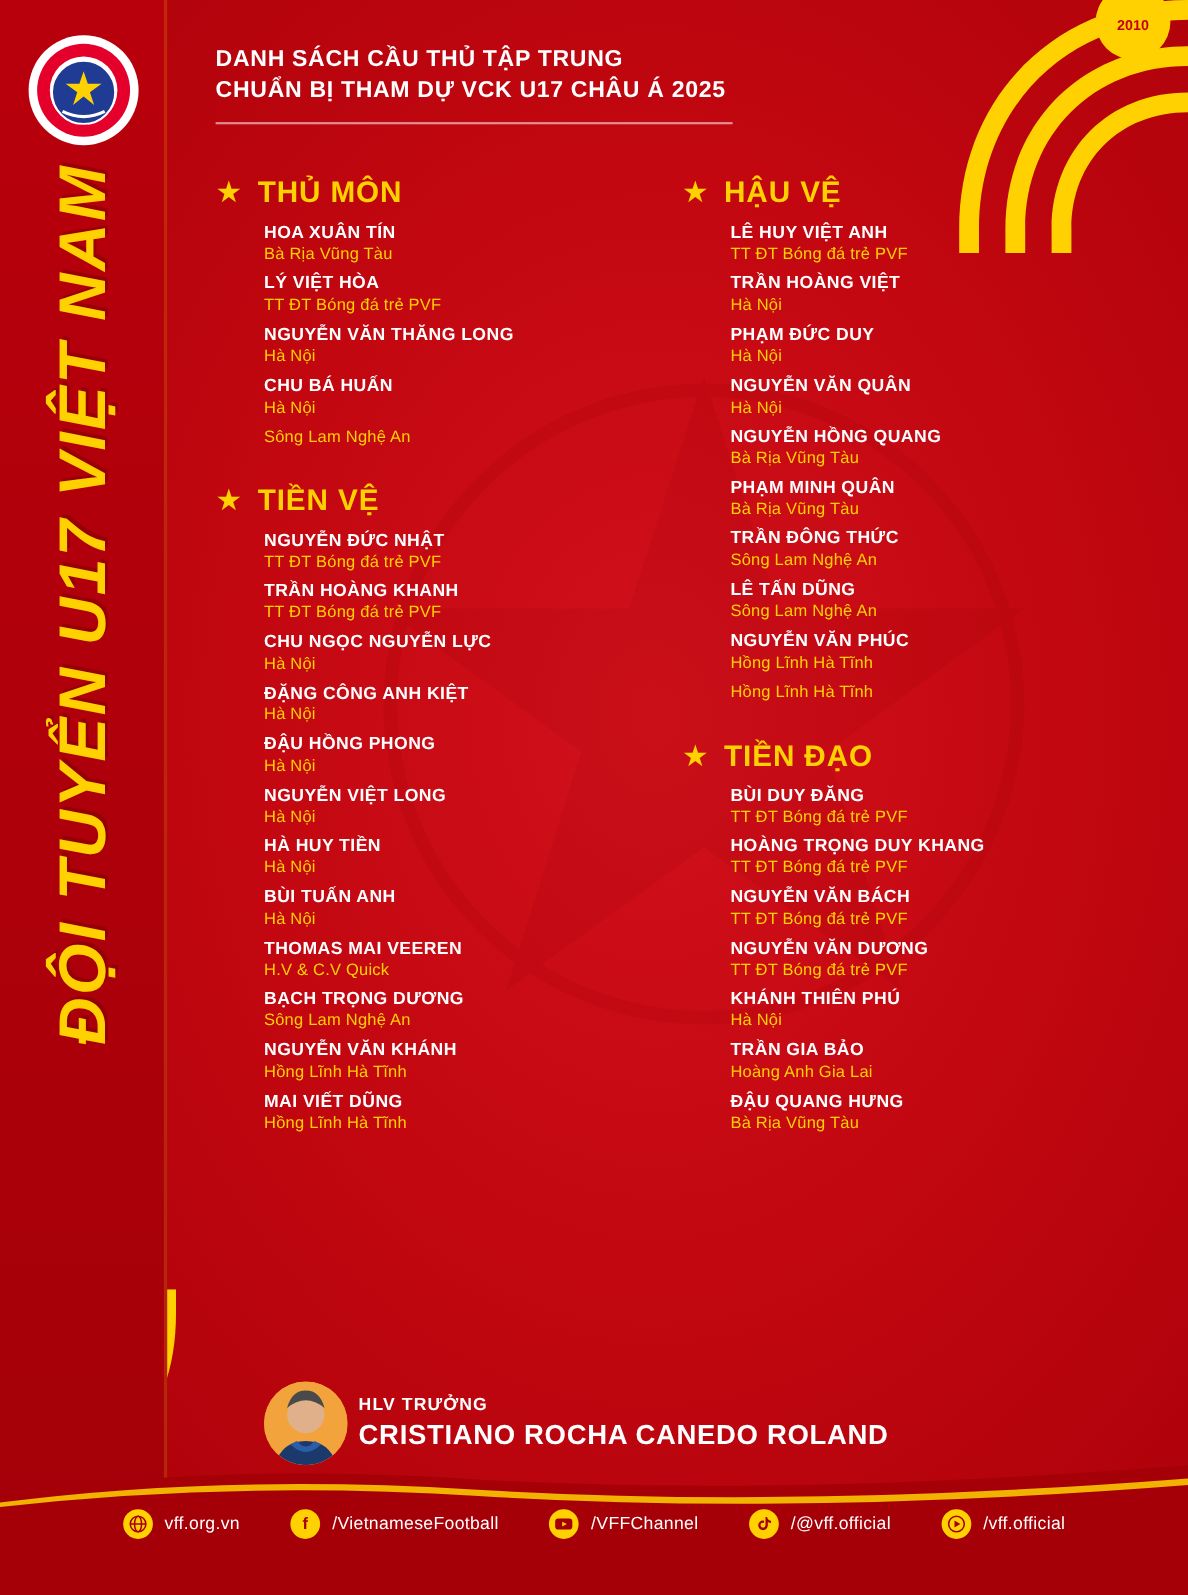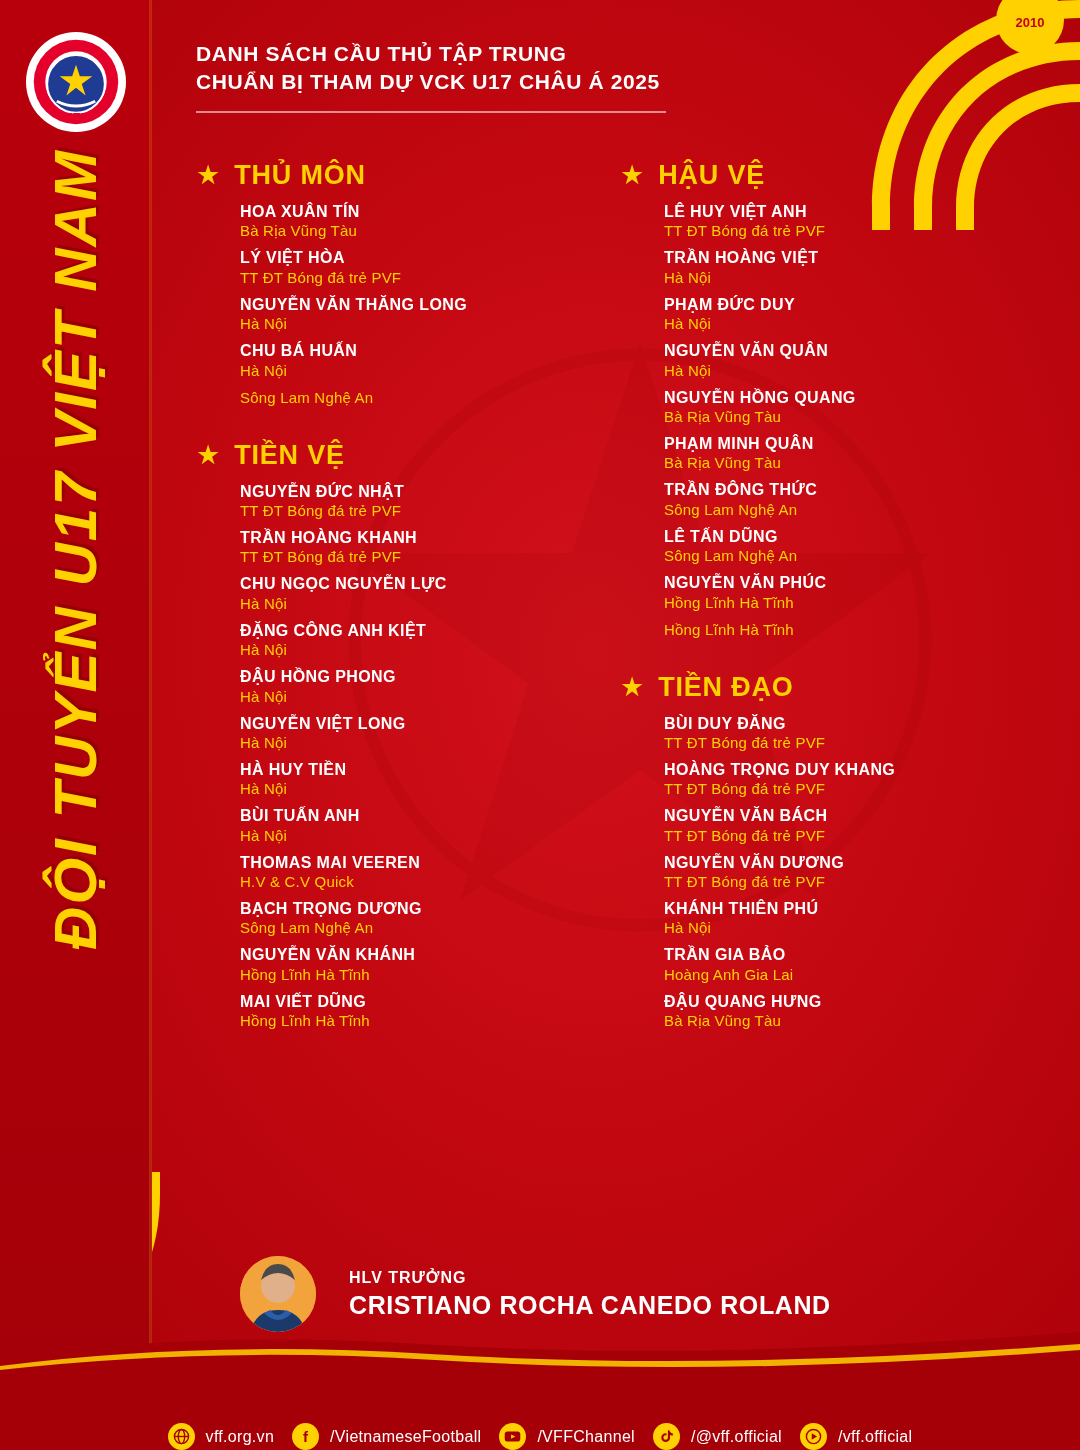--- a/index.html
+++ b/index.html
@@ -128,21 +128,21 @@
     color: #ffd100;
     font-size: 15px;
     margin-top: 1px;
     letter-spacing: 0.2px;
   }
 
   
   .coach {
     position: absolute;
     left: 240px; bottom: 118px;
-    display: flex; align-items: center; gap: 33px;
+    display: flex; align-items: center; gap: 10px;
   }
   .coach-photo {
     width: 76px; height: 76px;
     border-radius: 50%;
     overflow: hidden;
     background: linear-gradient(180deg, #f7941d 0%, #e36d12 100%);
     position: relative;
     flex: 0 0 auto;
   }
   .coach-photo svg { width: 100%; height: 100%; display: block; }
@@ -156,22 +156,22 @@
 
   
   .footer-wave {
     position: absolute; left: 0; bottom: 78px; width: 1080px; height: 42px;
   }
   .footer-wave svg { width: 100%; height: 100%; display: block; }
   .footer {
     position: absolute; left: 0; bottom: 0;
     width: 1080px; height: 78px;
     background: #a50008;
-    display: flex; align-items: flex-end; justify-content: center;
-    gap: 18px;
+    display: flex; align-items: flex-start; justify-content: center;
+    gap: 46px;
   }
   .fitem { display: flex; align-items: center; gap: 11px; }
   .fitem .ficon {
     width: 27px; height: 27px;
     border-radius: 50%;
     background: #ffd100;
     display: flex; align-items: center; justify-content: center;
     color: #a50008;
     font-size: 15px; font-weight: bold;
     flex: 0 0 auto;

